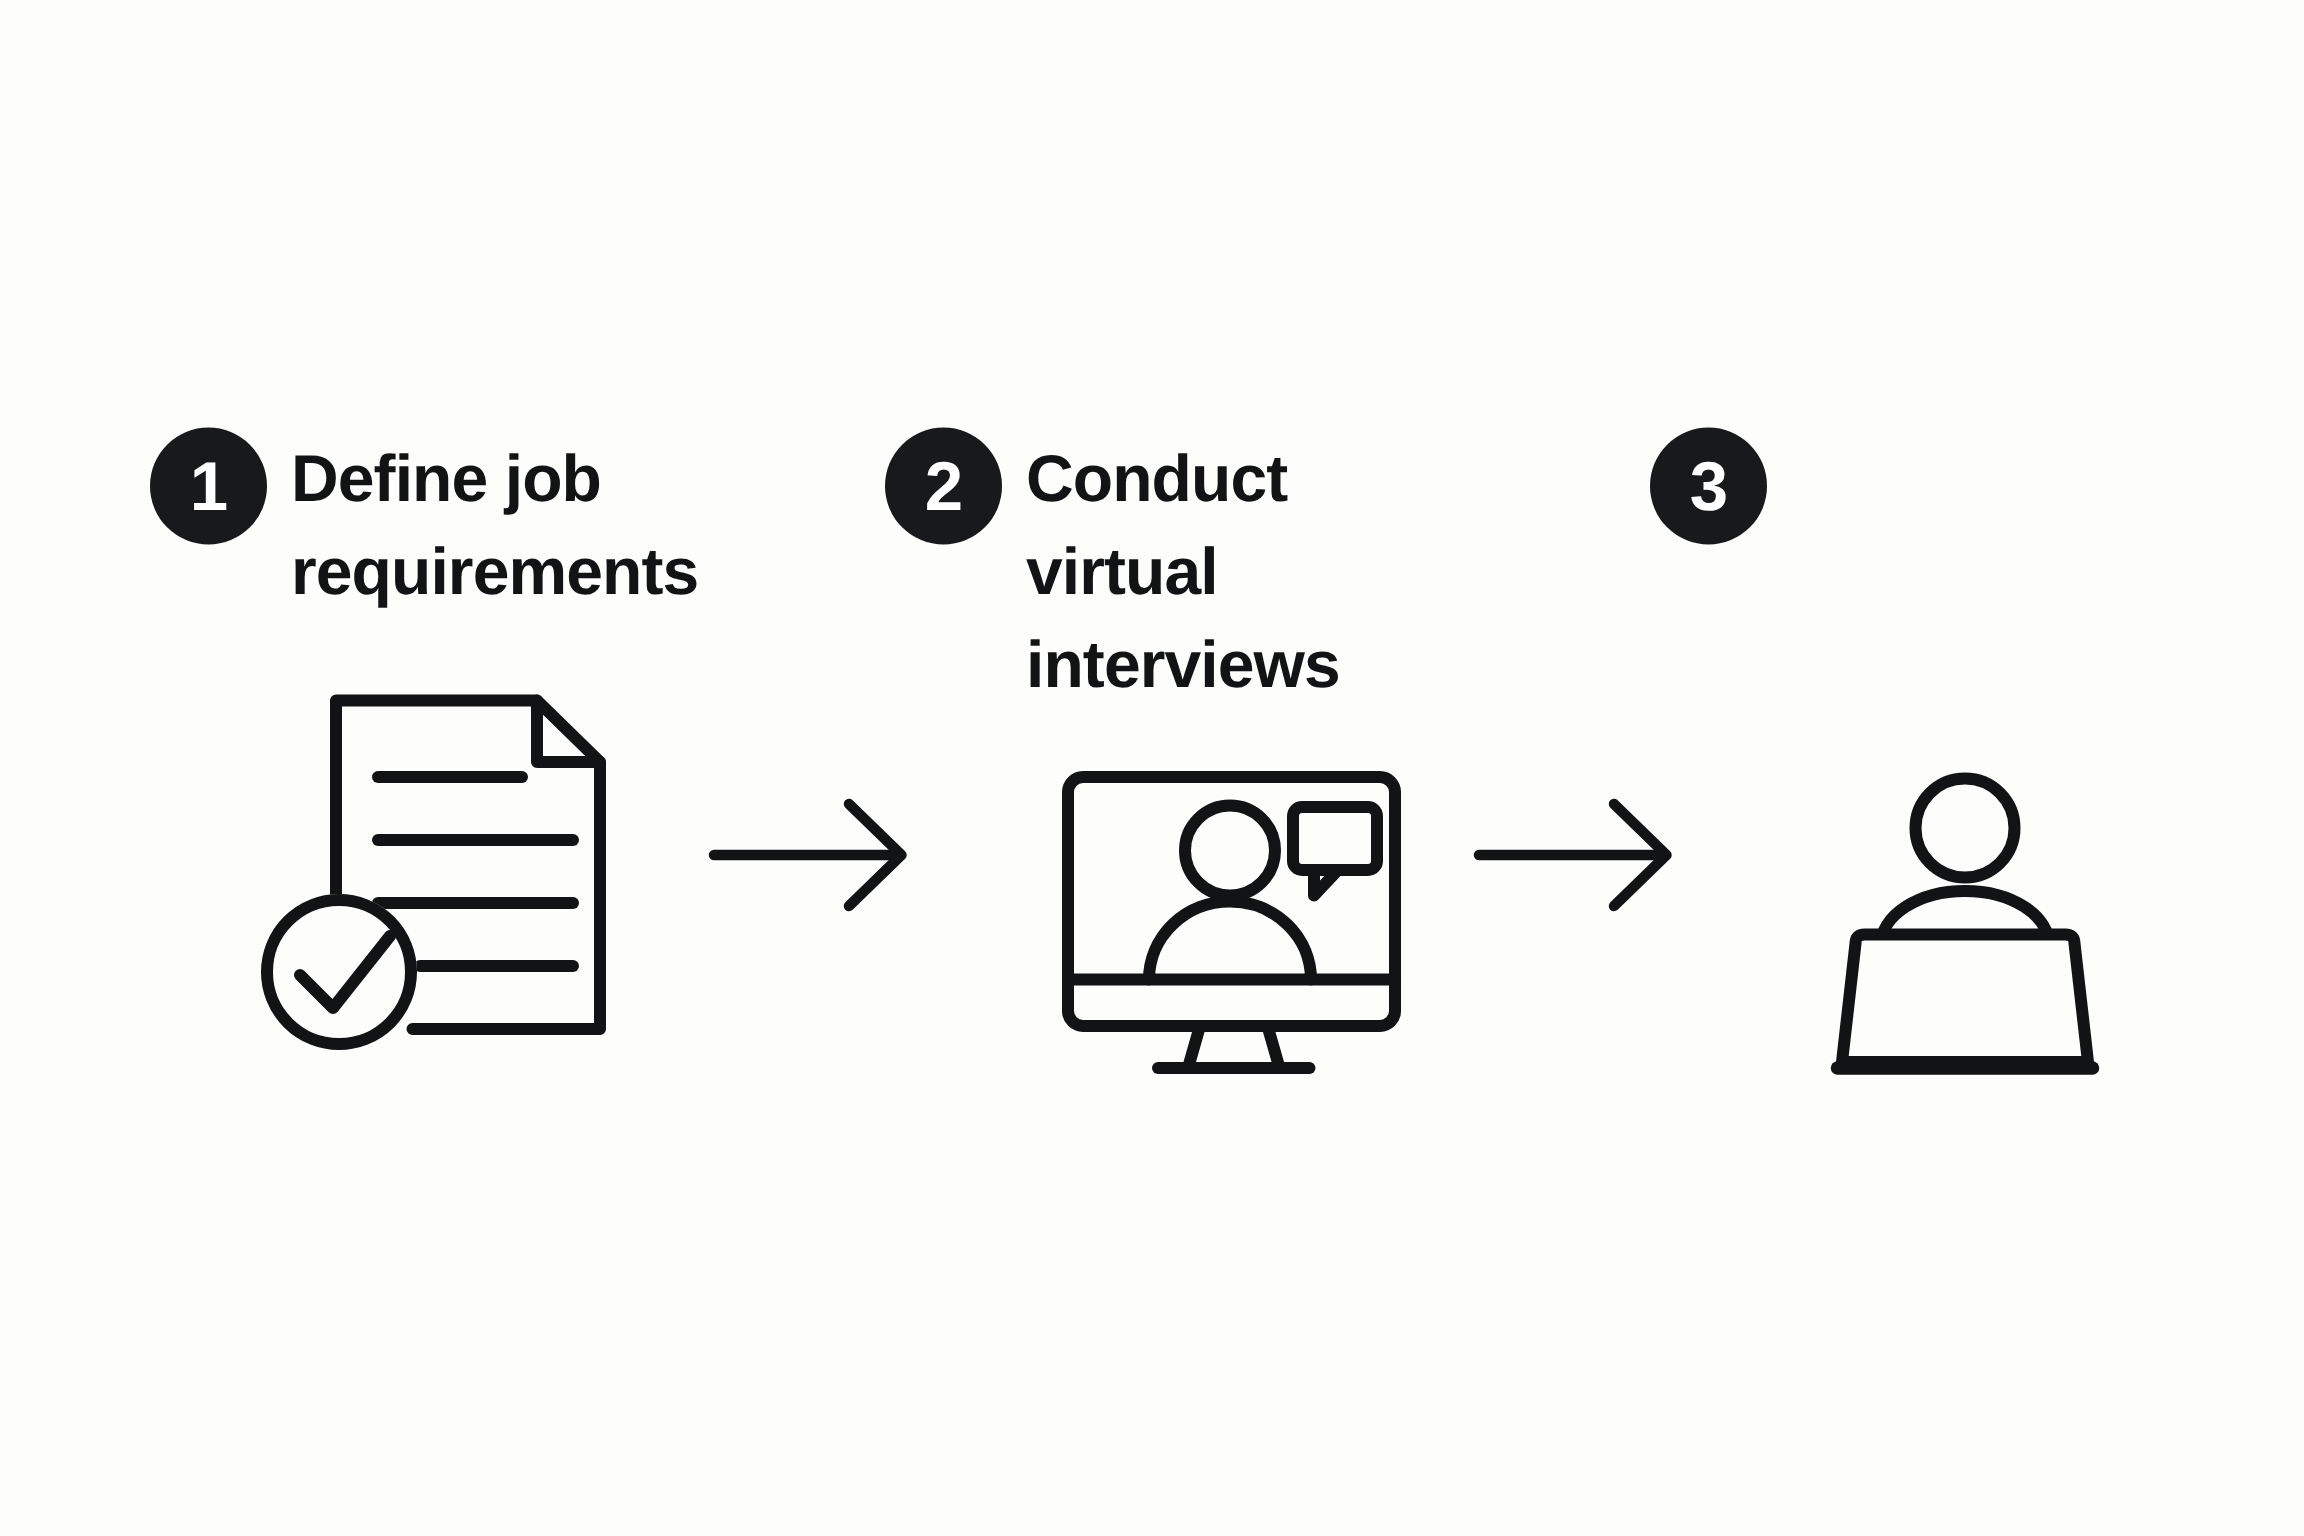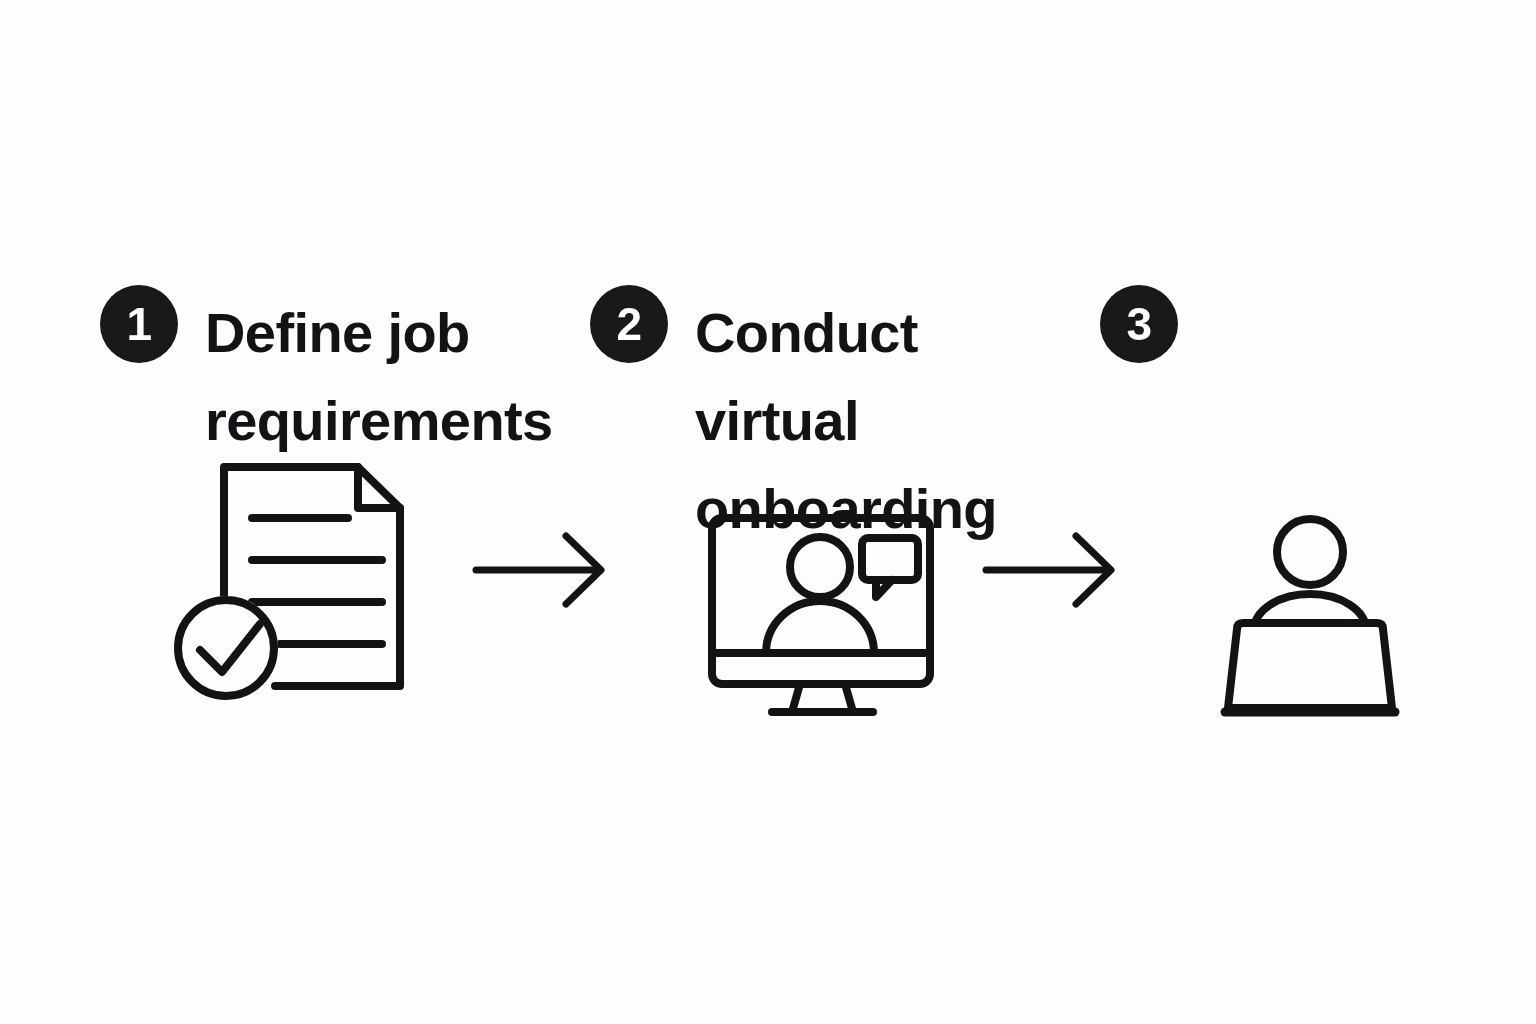--- a/index.html
+++ b/index.html
@@ -39,28 +39,27 @@
     align-items: center;
     justify-content: center;
     font-size: 46px;
     font-weight: 700;
     line-height: 1;
     letter-spacing: -0.5px;
     font-family: "Liberation Sans", sans-serif;
   }
   .step-title {
     color: #111315;
-    font-size: 56px;
+    font-size: 44px;
     font-weight: 700;
-    line-height: 88px;
+    line-height: 62px;
     letter-spacing: -0.6px;
     padding-top: 4px;
     white-space: pre-line;
     font-family: "Liberation Sans", sans-serif;
-    margin-left: 11px;
   }
   .step-icon {
     position: absolute;
   }
   .arrow {
     position: absolute;
   }
   svg { display: block; }
 </style>
 </head>
@@ -99,21 +98,21 @@
       <line x1="6" y1="40" x2="128" y2="40"></line>
       <polyline points="96,6 131,40 96,74"></polyline>
     </svg>
   </div>
 
   <div class="step" style="left:590px;">
     <div class="step-header">
       <div class="badge">2</div>
       <div class="step-title">Conduct
 virtual
-onboarding</div>
+interviews</div>
     </div>
   </div>
 
   <div class="step-icon" style="left:700px; top:505px;">
     <svg width="245" height="215" viewBox="0 0 245 215" fill="none" stroke="#111315" stroke-width="8" stroke-linecap="round" stroke-linejoin="round">
 
       <rect x="12" y="13" width="218" height="166" rx="10"></rect>
 
       <line x1="12" y1="148" x2="230" y2="148"></line>
 

